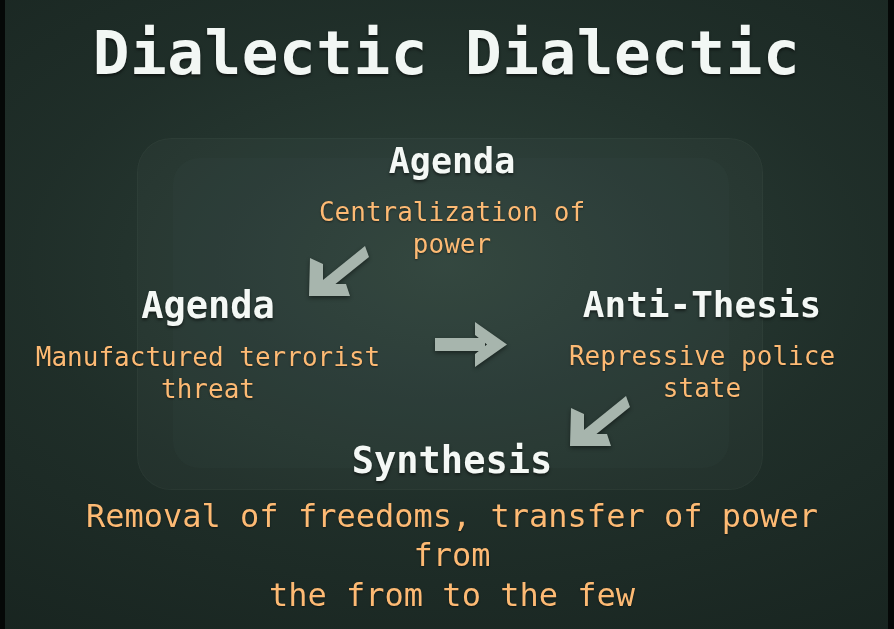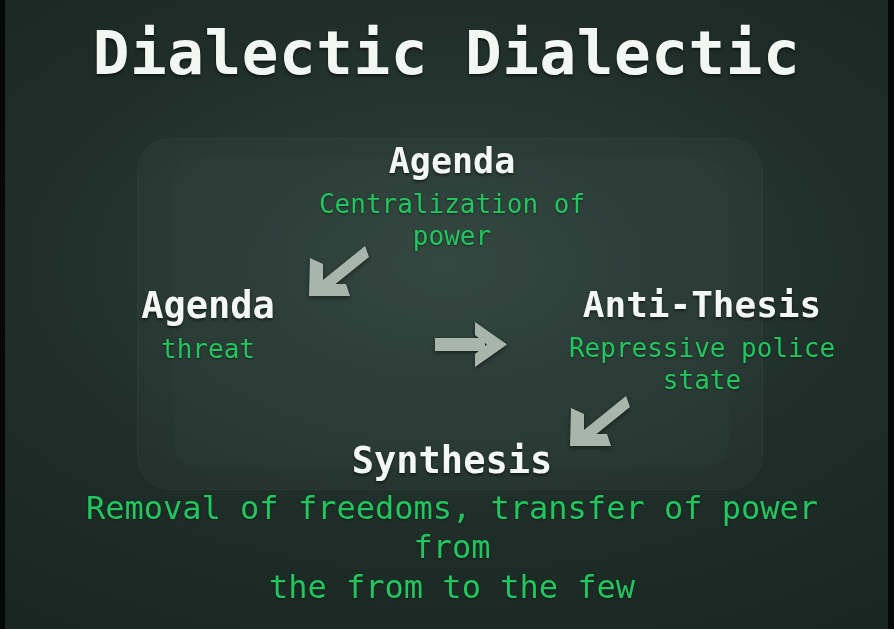--- a/index.html
+++ b/index.html
@@ -77,24 +77,24 @@
     font-size: 36px;
     font-weight: bold;
     color: #f4f8f5;
     text-shadow: 0 2px 3px rgba(0,0,0,0.5);
     line-height: 1.12;
     white-space: nowrap;
   }
   .node-desc {
     font-size: 26px;
     font-weight: normal;
-    color: #22c55e;
+    color: #fdba74;
     line-height: 1.22;
     text-shadow: 0 1px 2px rgba(0,0,0,0.45);
-    margin-top: 8px;
+    margin-top: 16px;
   }
 
   #node-agenda     { left: 227px; top: 142px; width: 440px; }
   #node-thesis     { left: -2px;  top: 285px; width: 410px; }
   #node-antithesis { left: 492px; top: 285px; width: 410px; }
   #node-synthesis  { left: 47px;  top: 440px; width: 800px; text-align: center; }
 
   #node-agenda .node-title     { font-size: 35px; }
   #node-thesis .node-title     { font-size: 37px; }
   #node-antithesis .node-title { font-size: 36px; }
@@ -129,20 +129,21 @@
     <div class="node-title">Agenda</div>
     <div class="node-desc">
       <div>Centralization of</div>
       <div>power</div>
     </div>
   </div>
 
   <div class="node" id="node-thesis">
     <div class="node-title">Agenda</div>
     <div class="node-desc">
+      <div>Manufactured terrorist</div>
       <div>threat</div>
     </div>
   </div>
 
   <div class="node" id="node-antithesis">
     <div class="node-title">Anti-Thesis</div>
     <div class="node-desc">
       <div>Repressive police</div>
       <div>state</div>
     </div>

